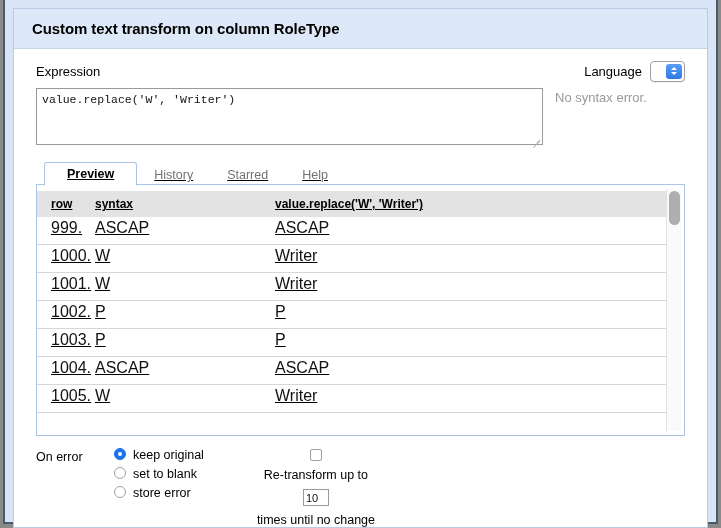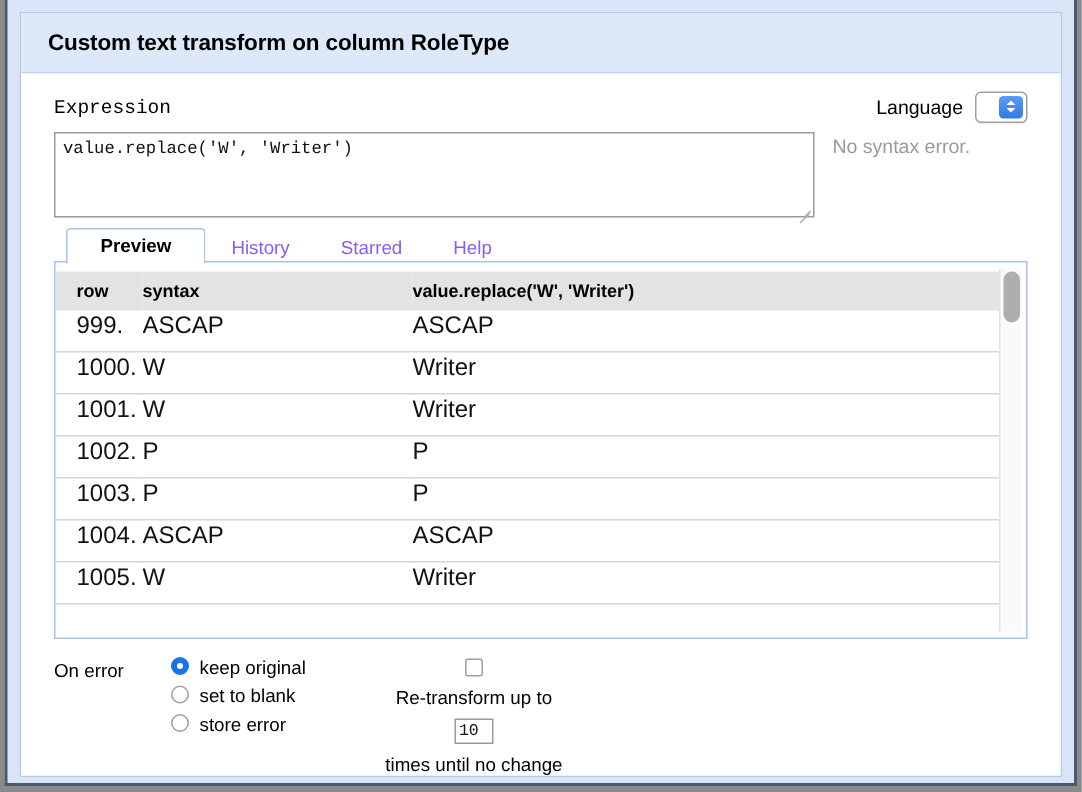--- a/index.html
+++ b/index.html
@@ -47,21 +47,21 @@
     overflow: hidden;
   }
   
   .expr-row {
     display: flex;
     align-items: center;
     justify-content: space-between;
     margin-bottom: 7px;
     height: 20px;
   }
-  .expr-label { font-size: 13px; color: #000; font-family: Liberation Mono, monospace; }
+  .expr-label { font-size: 13px; color: #000; }
   .lang-group { display: flex; align-items: center; gap: 8px; }
   .lang-label { font-size: 13px; color: #000; }
   .select-box {
     position: relative;
     display: inline-flex;
     align-items: center;
     height: 21px;
     background: #ffffff;
     border: 1px solid #a0a0a0;
     border-radius: 4px;
@@ -127,33 +127,33 @@
   .ta-grip::after  { width: 5px; bottom: 5px; }
   .syntax-msg {
     font-size: 13px;
     color: #9a9a9a;
     margin-left: 12px;
     margin-top: 2px;
     white-space: nowrap;
   }
 
   
-  #tabs-wrap { margin-top: 1px; position: relative; }
+  #tabs-wrap { margin-top: 12px; position: relative; text-decoration: underline; }
   .tabs {
     display: flex;
     align-items: flex-end;
     height: 24px;
     position: relative;
     z-index: 2;
     padding-left: 8px;
   }
   .tab {
     font-size: 12.5px;
     padding: 4px 16px 4px 16px;
-    color: #8b5cf6;
+    color: #737373;
     cursor: pointer;
     border: 1px solid transparent;
     border-bottom: none;
     background: transparent;
     position: relative;
     top: 1px;
   }
   .tab.active {
     color: #000;
     font-weight: bold;
@@ -272,21 +272,21 @@
     flex: none;
   }
   .num-input {
     width: 26px;
     height: 17px;
     border: 1px solid #9a9a9a;
     font-size: 11px;
     padding: 0 2px;
     color: #111;
     background: #fff;
-    font-family: Liberation Mono, monospace;
+    font-family: Liberation Sans, sans-serif;
     outline: none;
   }
 
   
   #footer {
     background: #ededed;
     border-top: 1px solid #cccccc;
     padding: 9px 0 9px 22px;
     display: flex;
     gap: 8px;

